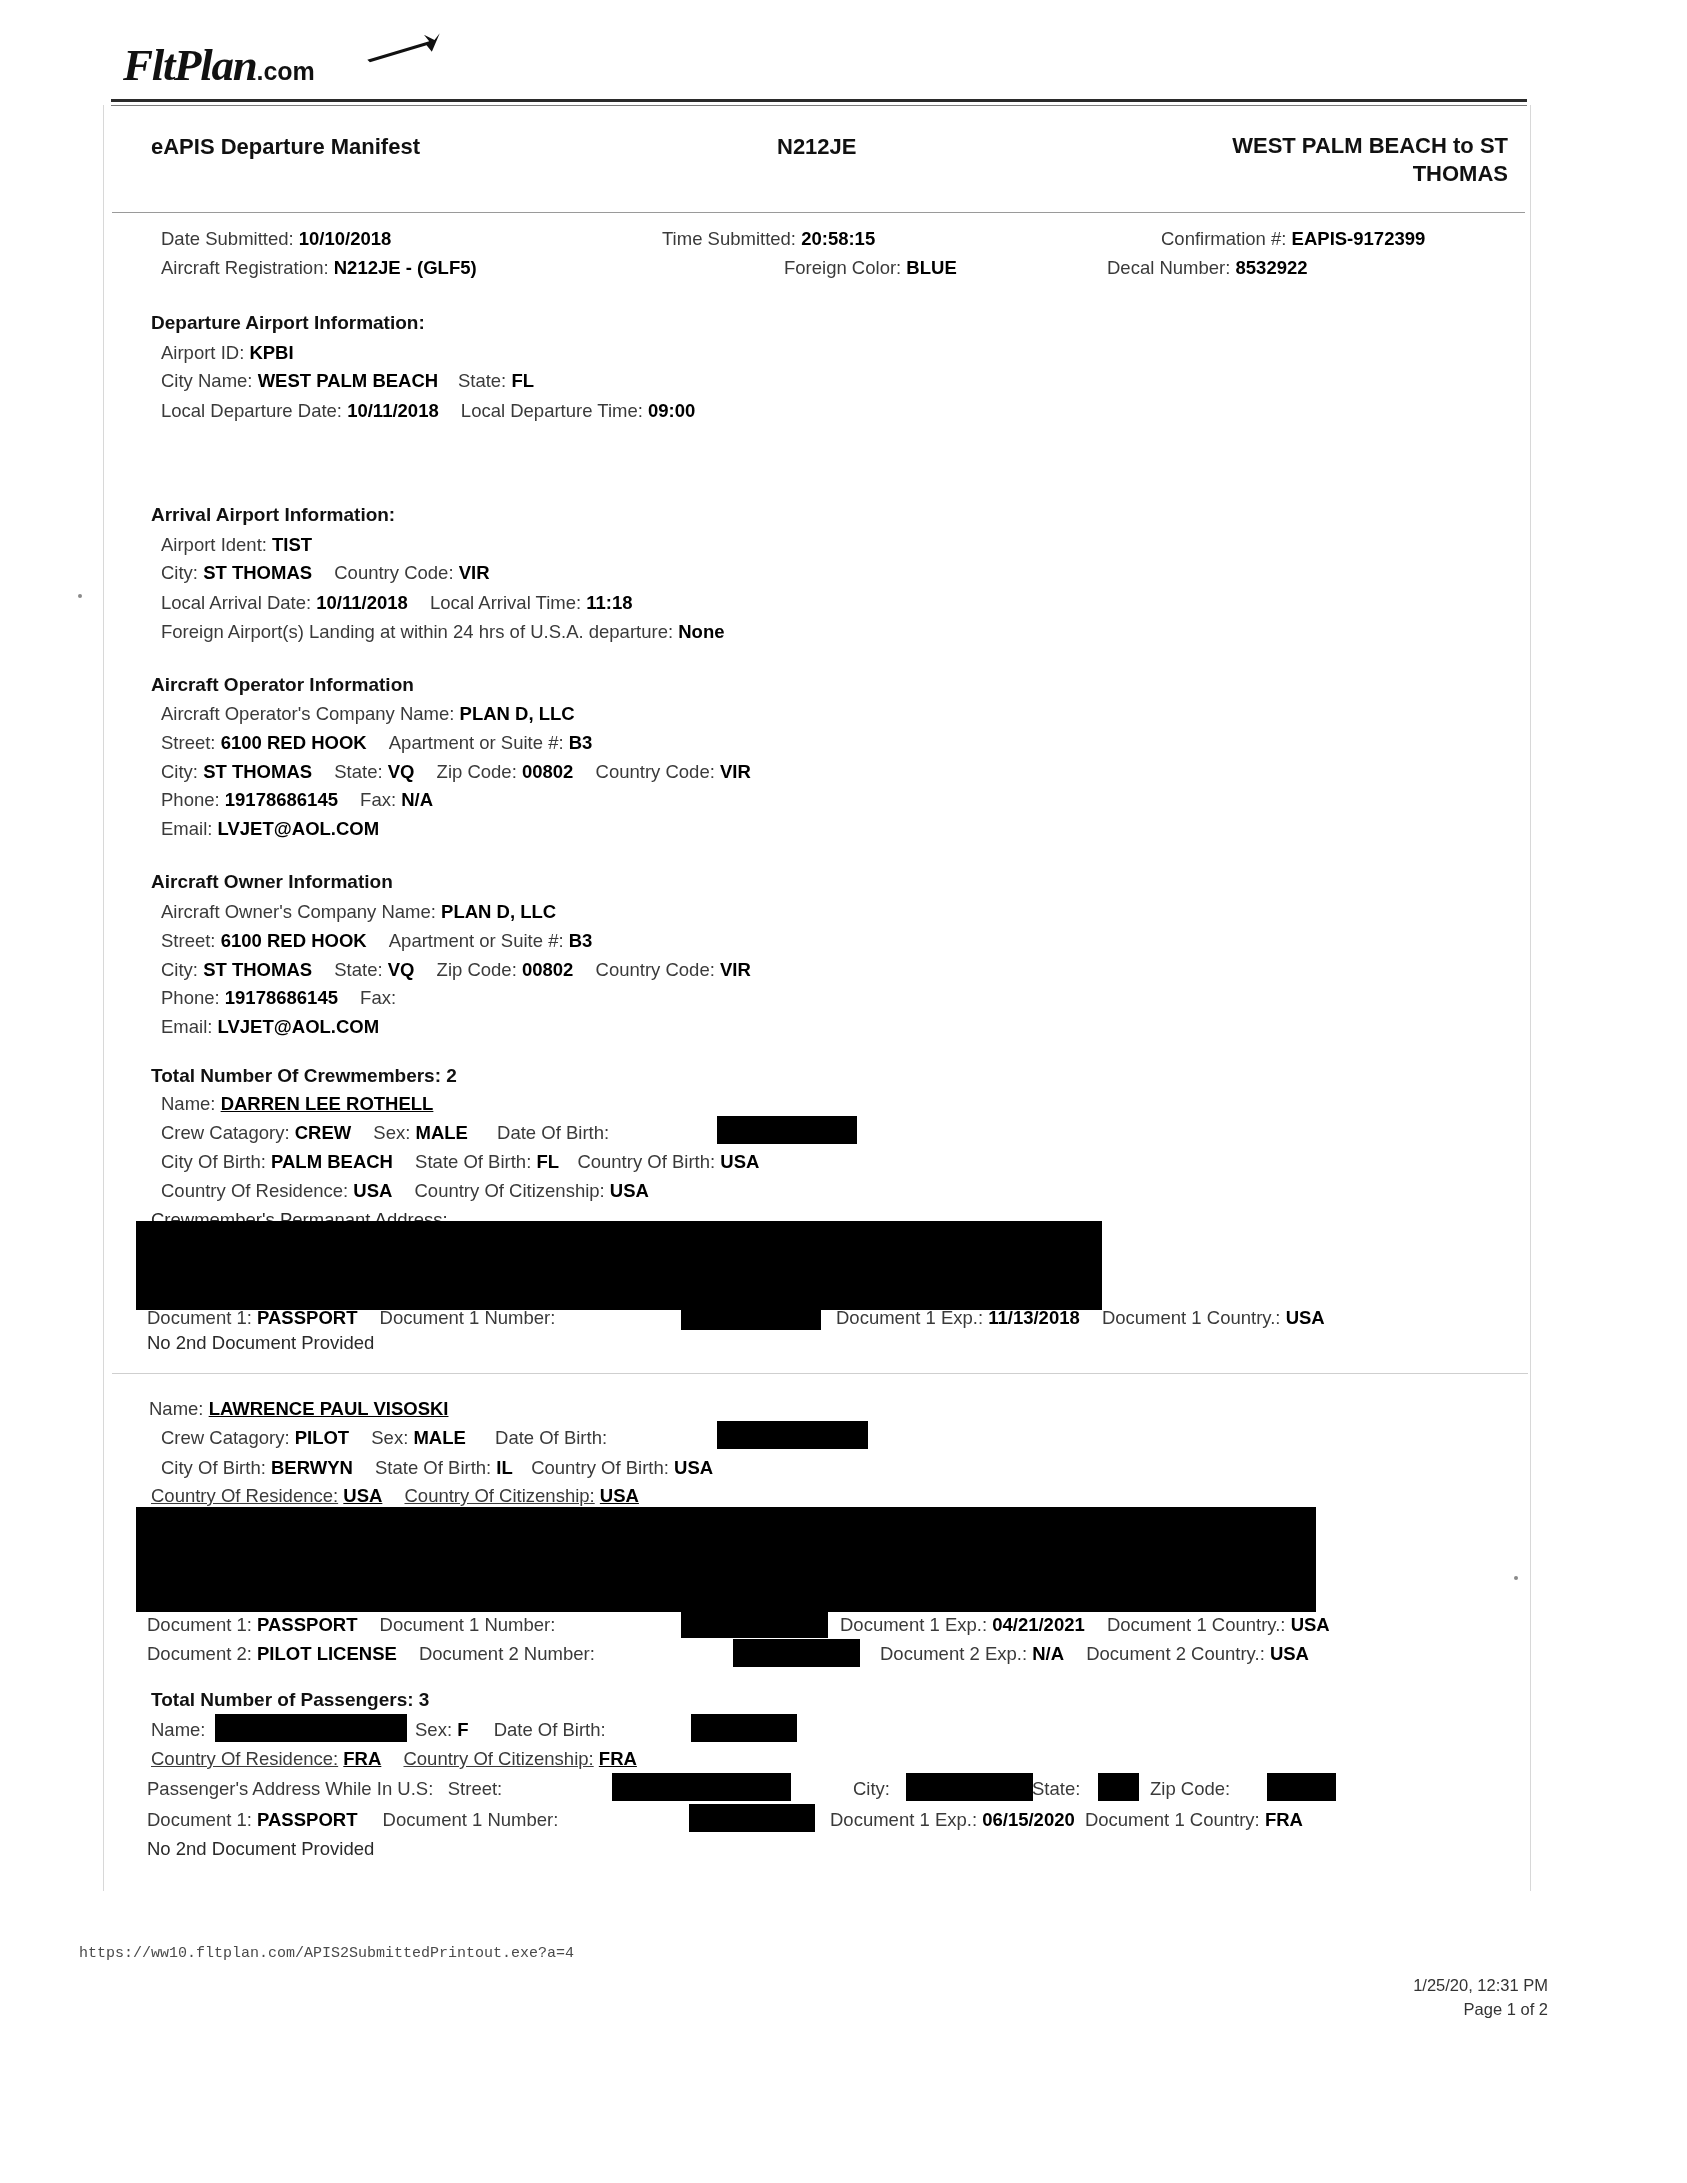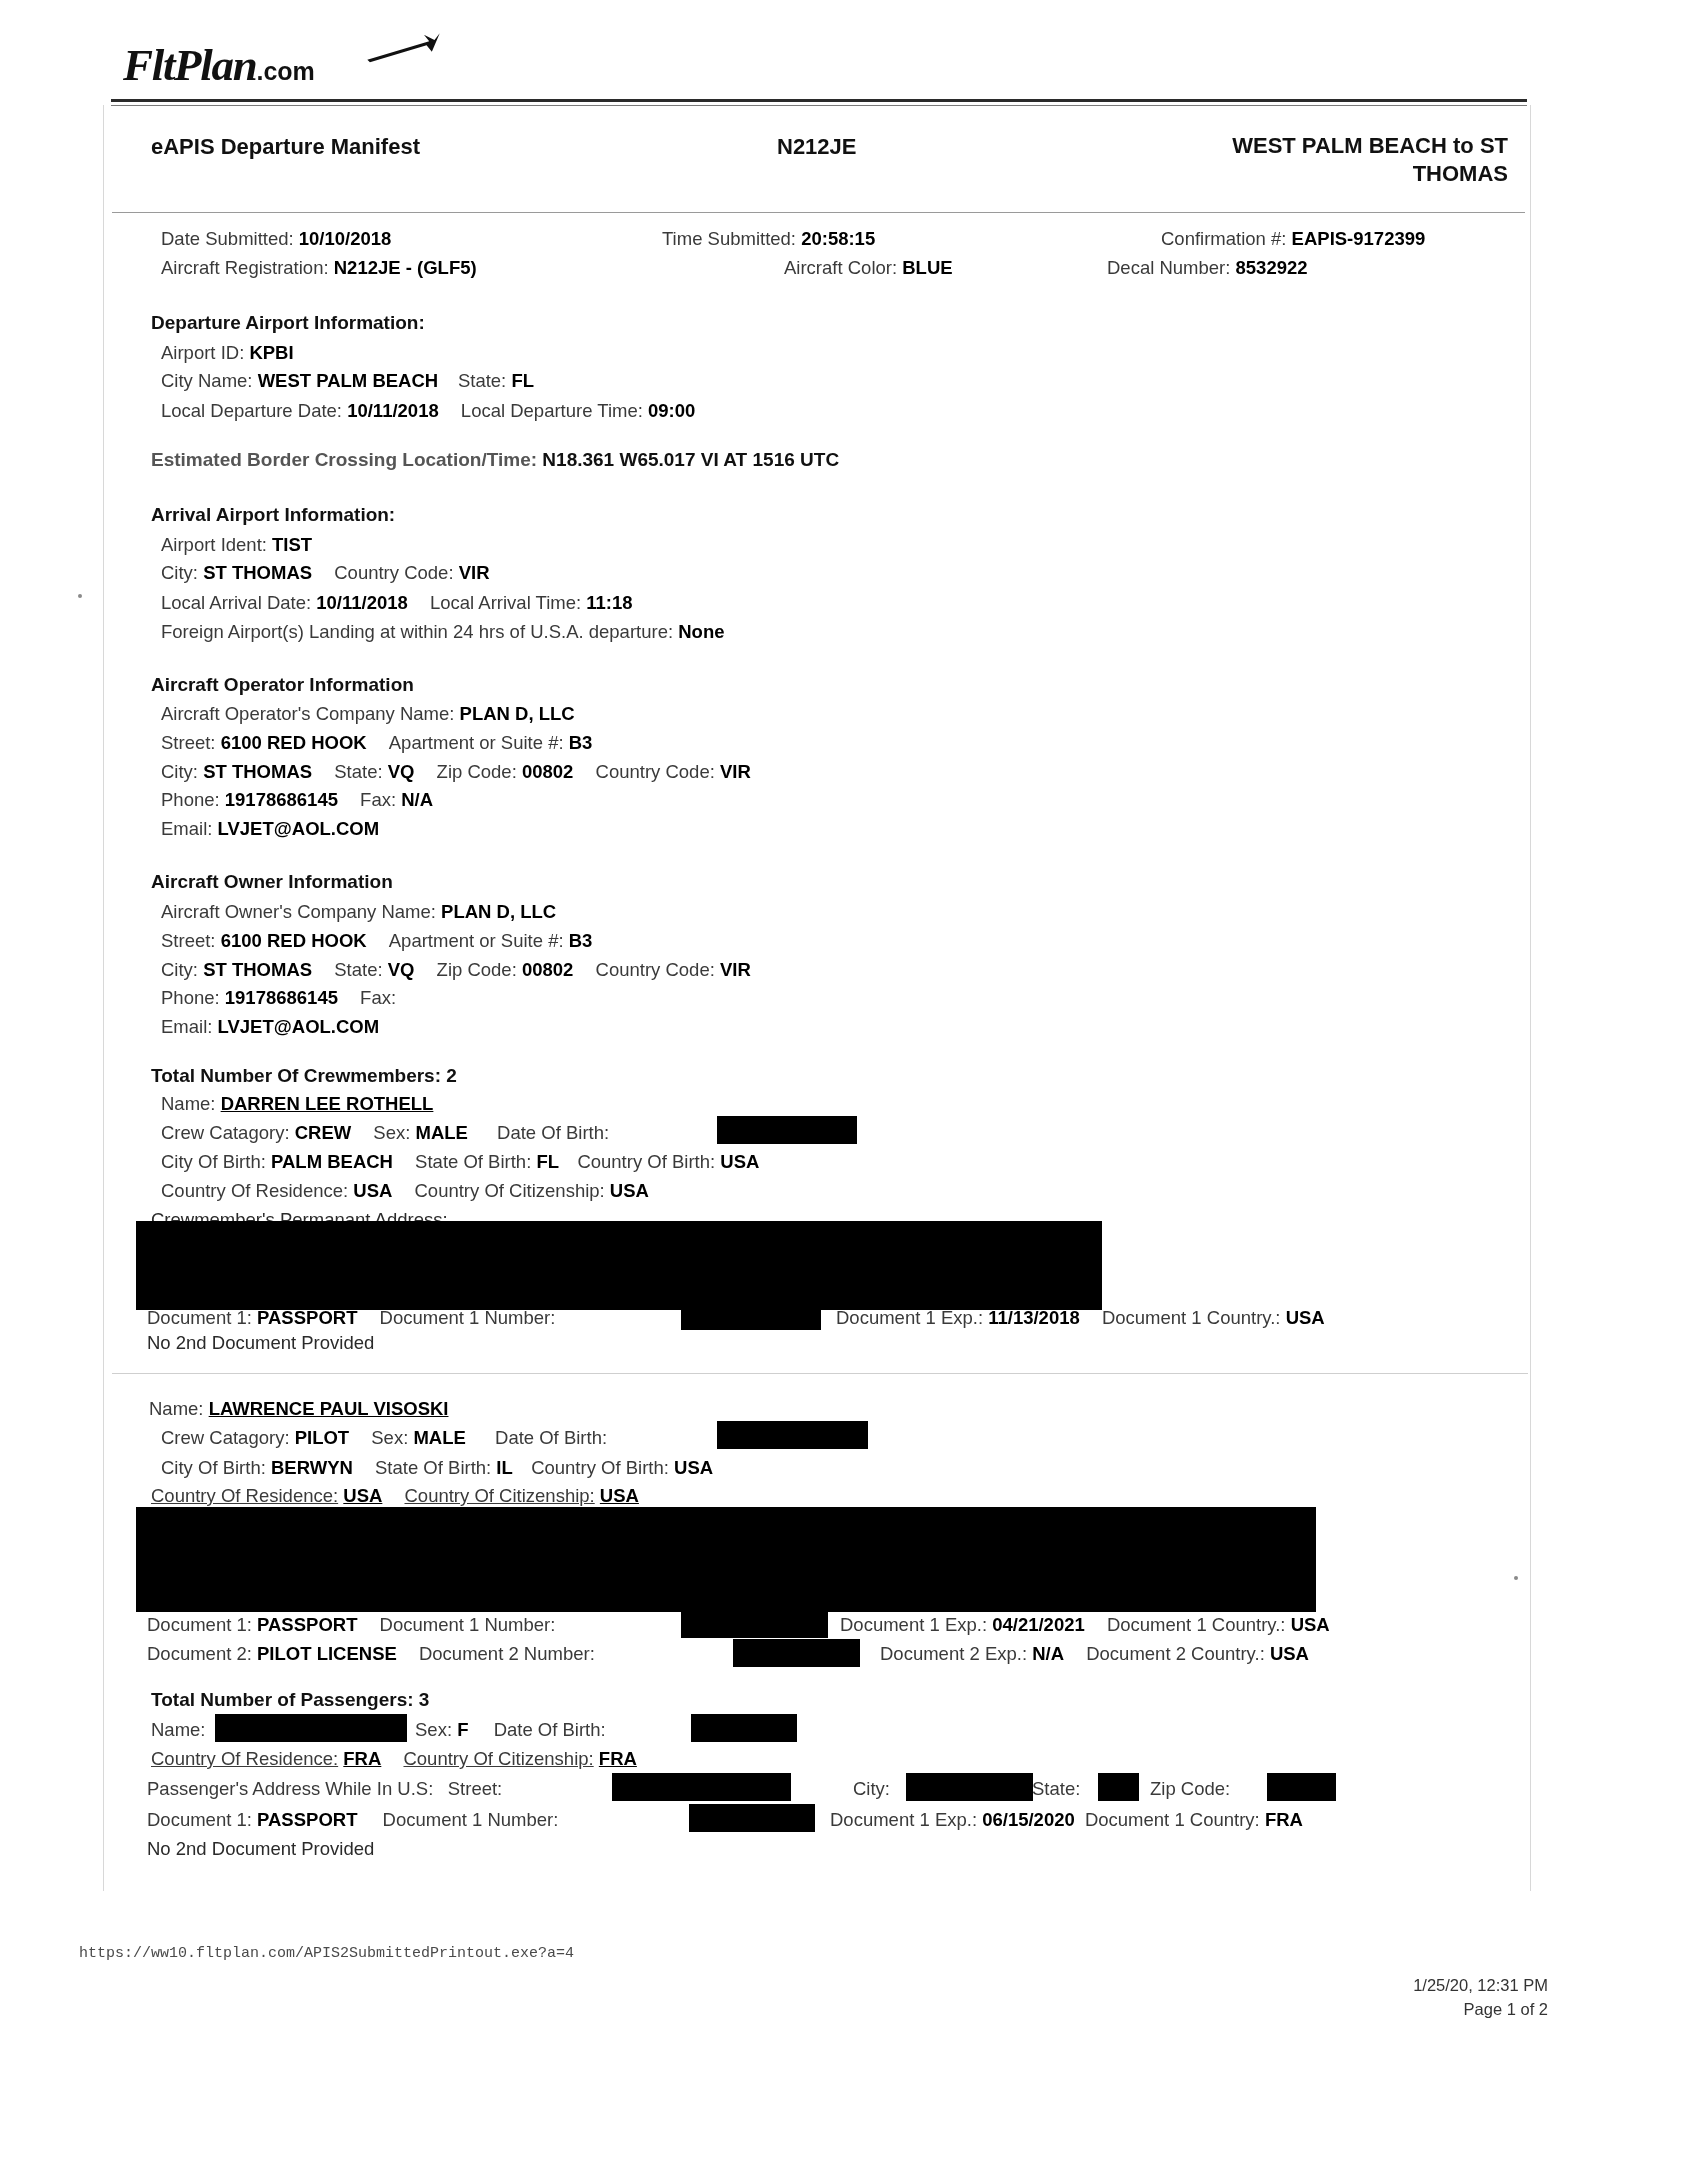--- a/index.html
+++ b/index.html
@@ -237,21 +237,21 @@
   <div class="row" style="left:1161px; top:228px;">
     <span class="lbl">Confirmation #:</span>
     <span class="val">EAPIS-9172399</span>
   </div>
 
   <div class="row" style="left:161px; top:257px;">
     <span class="lbl">Aircraft Registration:</span>
     <span class="val">N212JE - (GLF5)</span>
   </div>
   <div class="row" style="left:784px; top:257px;">
-    <span class="lbl">Aircraft Color:</span>
+    <span class="lbl">Foreign Color:</span>
     <span class="val">BLUE</span>
   </div>
   <div class="row" style="left:1107px; top:257px;">
     <span class="lbl">Decal Number:</span>
     <span class="val">8532922</span>
   </div>
 
   <div class="sec" style="left:151px; top:312px;">Departure Airport Information:</div>
   <div class="row" style="left:161px; top:342px;">
     <span class="lbl">Airport ID:</span>
@@ -263,24 +263,20 @@
     <span class="lbl" style="margin-left:14.6px;">State:</span>
     <span class="val">FL</span>
   </div>
   <div class="row" style="left:161px; top:400px;">
     <span class="lbl">Local Departure Date:</span>
     <span class="val">10/11/2018</span>
     <span class="lbl" style="margin-left:17px;">Local Departure Time:</span>
     <span class="val">09:00</span>
   </div>
 
-  <div class="grey-sec" style="left:151px; top:449px;">
-    <span>Estimated Border Crossing Location/Time:</span>
-    <span style="color:#111;">N18.361 W65.017 VI AT 1516 UTC</span>
-  </div>
 
   <div class="sec" style="left:151px; top:504px;">Arrival Airport Information:</div>
   <div class="row" style="left:161px; top:534px;">
     <span class="lbl">Airport Ident:</span>
     <span class="val">TIST</span>
   </div>
   <div class="row" style="left:161px; top:562px;">
     <span class="lbl">City:</span>
     <span class="val">ST THOMAS</span>
     <span class="lbl" style="margin-left:17px;">Country Code:</span>

